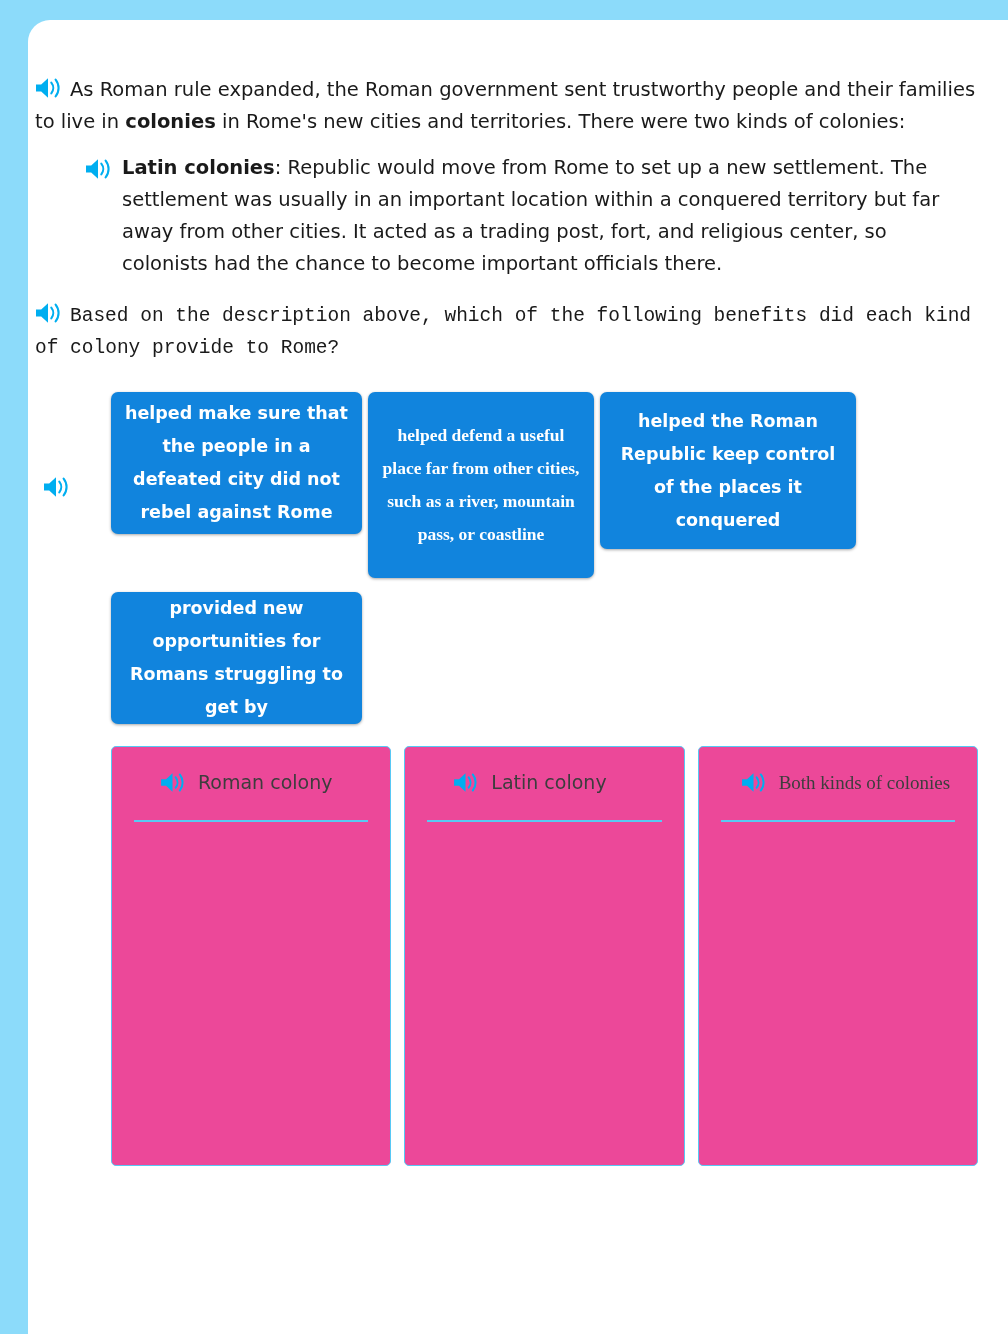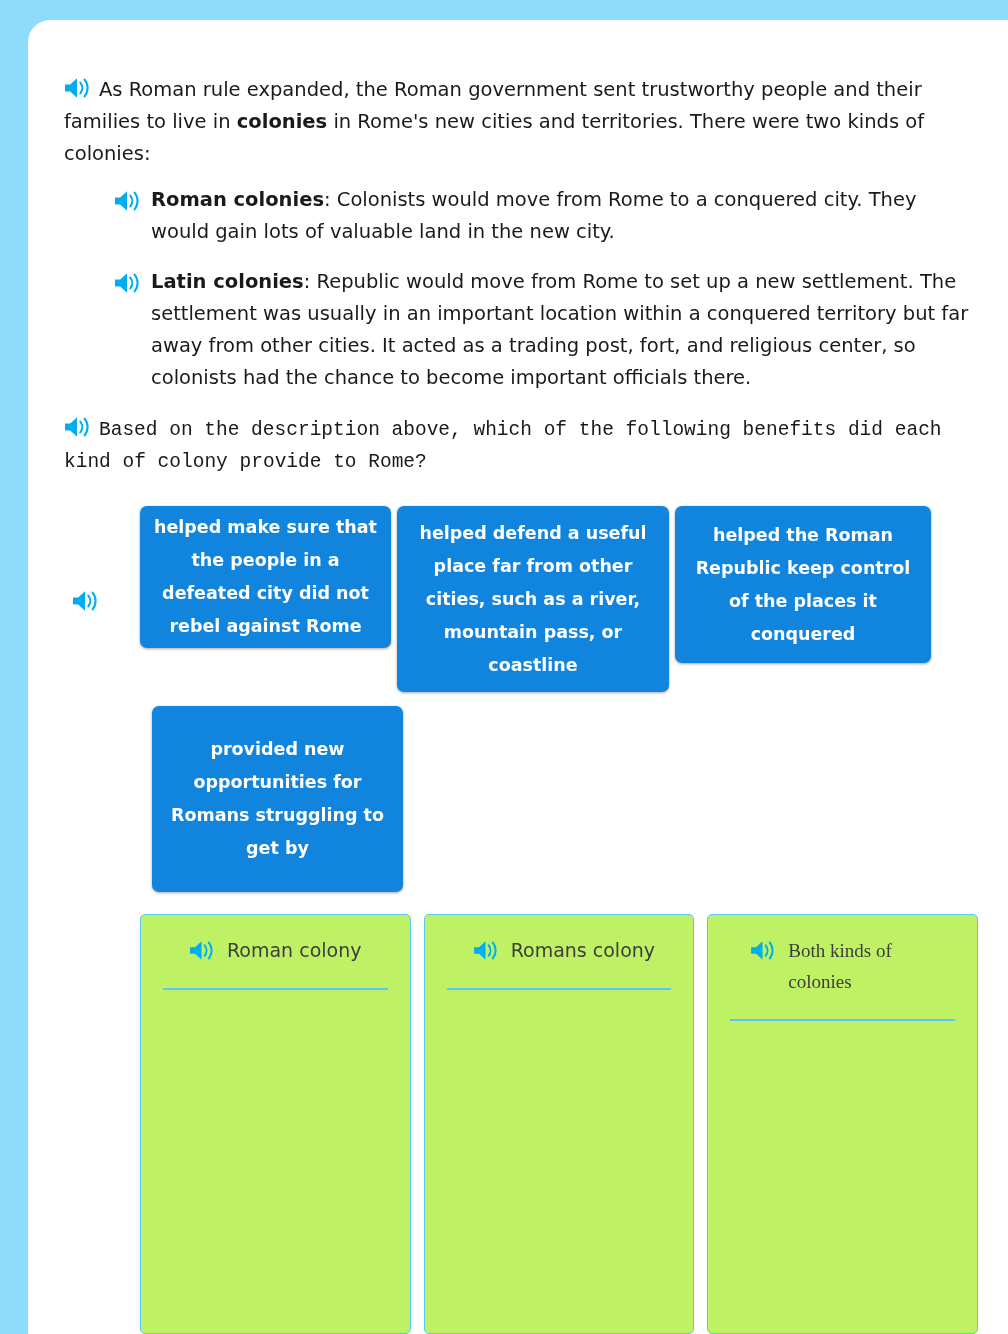--- a/index.html
+++ b/index.html
@@ -23,21 +23,21 @@
     top: 20px;
     right: 0;
     bottom: 0;
     background: #ffffff;
     border-top-left-radius: 22px;
     padding: 0;
   }
 
   #content {
     position: absolute;
-    left: 36px;
+    left: 7px;
     top: 54px;
     right: 30px;
   }
 
   
   .spk {
     display: inline-block;
     vertical-align: -3px;
     flex: 0 0 auto;
     line-height: 0;
@@ -102,35 +102,35 @@
     border-radius: 7px;
     box-shadow: 0 1px 3px rgba(0,0,0,0.35);
     display: flex;
     align-items: center;
     justify-content: center;
     padding: 10px 12px;
     cursor: move;
     user-select: none;
   }
   .tile-0 { width: 251px; height: 142px; }
-  .tile-1 { width: 272px; height: 186px; }
+  .tile-1 { width: 226px; height: 186px; font-family: Liberation Serif, serif; }
   .tile-2 { width: 256px; height: 157px; }
-  .tile-3 { width: 251px; height: 186px; margin-top: 8px; margin-left: 12px; }
+  .tile-3 { width: 251px; height: 132px; margin-top: 8px; }
 
   
   .zones {
     display: flex;
     gap: 13px;
     margin-top: 22px;
     padding-left: 76px;
   }
   .zone {
     flex: 1 1 0;
     min-height: 420px;
-    background: #bef264;
+    background: #ec4899;
     border: 1.6px solid #57c8f5;
     border-radius: 5px;
     padding: 20px 22px 0 22px;
   }
   .zone-head {
     display: flex;
     align-items: flex-start;
     gap: 12px;
     font-size: 19px;
     line-height: 31px;
@@ -155,30 +155,20 @@
       <span class="spk">
         <svg width="27" height="22" viewBox="0 0 27 22" aria-hidden="true">
           <path d="M1 7.5 h5.2 L13 1.2 v19.6 L6.2 14.5 H1 Z" fill="#00aef0"></path>
           <path d="M16.3 5.6 a8.6 8.6 0 0 1 0 10.8" stroke="#00aef0" stroke-width="2.1" fill="none" stroke-linecap="round"></path>
           <path d="M20.6 2.6 a13.4 13.4 0 0 1 0 16.8" stroke="#00aef0" stroke-width="2.1" fill="none" stroke-linecap="round"></path>
         </svg>
       </span><span>As Roman rule expanded, the Roman government sent trustworthy people and their families to live in </span><b>colonies</b><span> in Rome's new cities and territories. There were two kinds of colonies:</span>
     </p>
 
     <ul class="bullets">
-      <li>
-        <span class="spk">
-          <svg width="27" height="22" viewBox="0 0 27 22" aria-hidden="true">
-            <path d="M1 7.5 h5.2 L13 1.2 v19.6 L6.2 14.5 H1 Z" fill="#00aef0"></path>
-            <path d="M16.3 5.6 a8.6 8.6 0 0 1 0 10.8" stroke="#00aef0" stroke-width="2.1" fill="none" stroke-linecap="round"></path>
-            <path d="M20.6 2.6 a13.4 13.4 0 0 1 0 16.8" stroke="#00aef0" stroke-width="2.1" fill="none" stroke-linecap="round"></path>
-          </svg>
-        </span>
-        <span class="btxt"><b>Roman colonies</b><span>: Colonists would move from Rome to a conquered city. They would gain lots of valuable land in the new city.</span></span>
-      </li>
       <li>
         <span class="spk">
           <svg width="27" height="22" viewBox="0 0 27 22" aria-hidden="true">
             <path d="M1 7.5 h5.2 L13 1.2 v19.6 L6.2 14.5 H1 Z" fill="#00aef0"></path>
             <path d="M16.3 5.6 a8.6 8.6 0 0 1 0 10.8" stroke="#00aef0" stroke-width="2.1" fill="none" stroke-linecap="round"></path>
             <path d="M20.6 2.6 a13.4 13.4 0 0 1 0 16.8" stroke="#00aef0" stroke-width="2.1" fill="none" stroke-linecap="round"></path>
           </svg>
         </span>
         <span class="btxt"><b>Latin colonies</b><span>: Republic would move from Rome to set up a new settlement. The settlement was usually in an important location within a conquered territory but far away from other cities. It acted as a trading post, fort, and religious center, so colonists had the chance to become important officials there.</span></span>
       </li>
@@ -227,21 +217,21 @@
 
       <div class="zone zone-1">
         <div class="zone-head">
           <span class="spk">
             <svg width="26" height="21" viewBox="0 0 27 22" aria-hidden="true">
               <path d="M1 7.5 h5.2 L13 1.2 v19.6 L6.2 14.5 H1 Z" fill="#00aef0"></path>
               <path d="M16.3 5.6 a8.6 8.6 0 0 1 0 10.8" stroke="#00aef0" stroke-width="2.1" fill="none" stroke-linecap="round"></path>
               <path d="M20.6 2.6 a13.4 13.4 0 0 1 0 16.8" stroke="#00aef0" stroke-width="2.1" fill="none" stroke-linecap="round"></path>
             </svg>
           </span>
-          <span>Romans colony</span>
+          <span>Latin colony</span>
         </div>
         <div class="zone-rule"></div>
       </div>
 
       <div class="zone zone-2">
         <div class="zone-head">
           <span class="spk">
             <svg width="26" height="21" viewBox="0 0 27 22" aria-hidden="true">
               <path d="M1 7.5 h5.2 L13 1.2 v19.6 L6.2 14.5 H1 Z" fill="#00aef0"></path>
               <path d="M16.3 5.6 a8.6 8.6 0 0 1 0 10.8" stroke="#00aef0" stroke-width="2.1" fill="none" stroke-linecap="round"></path>

